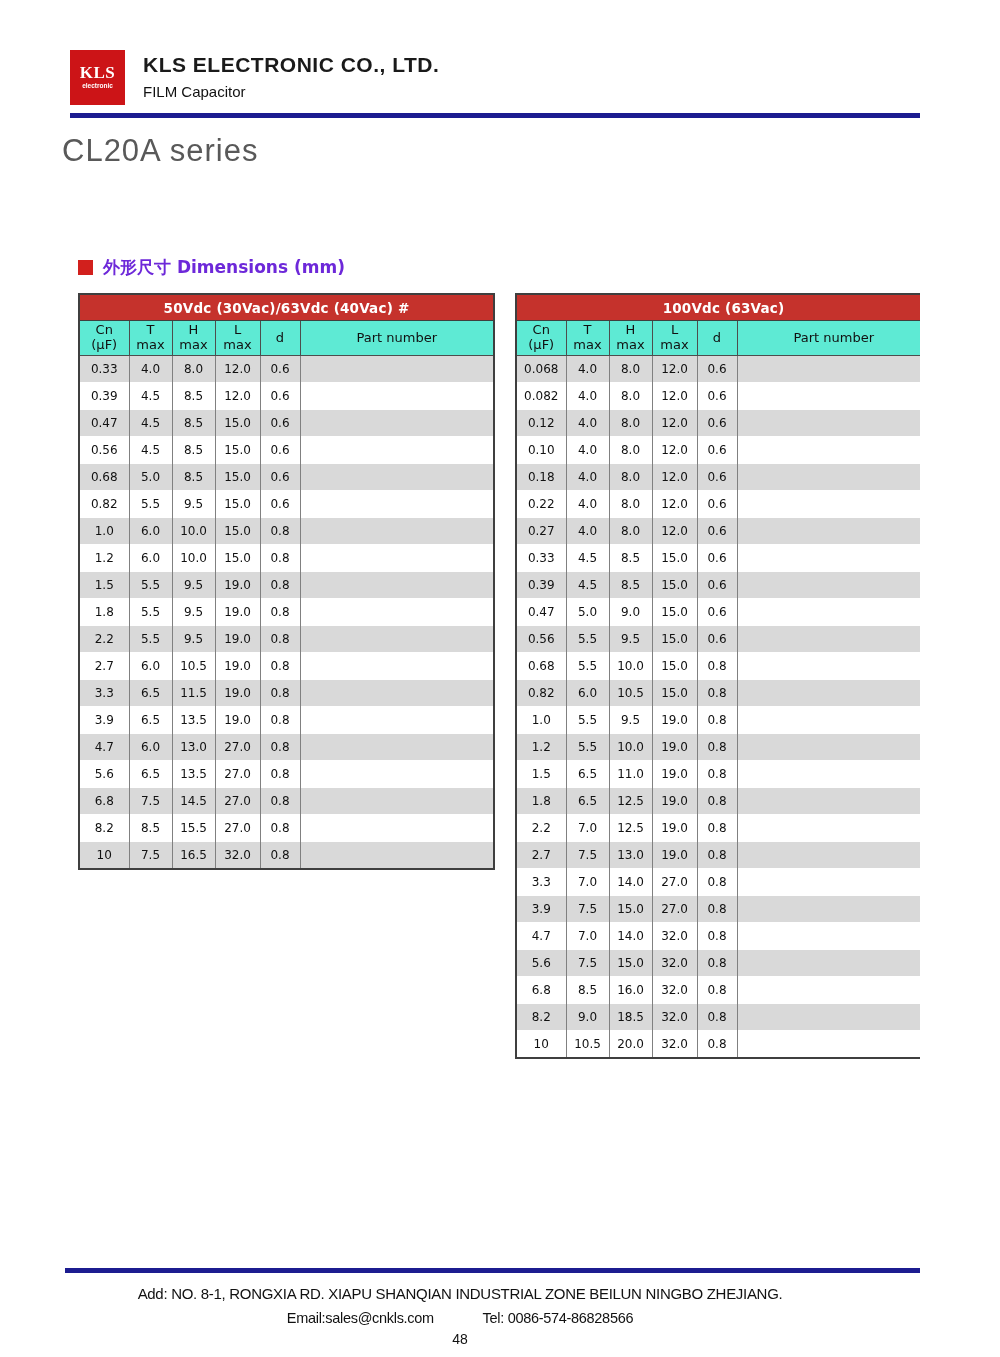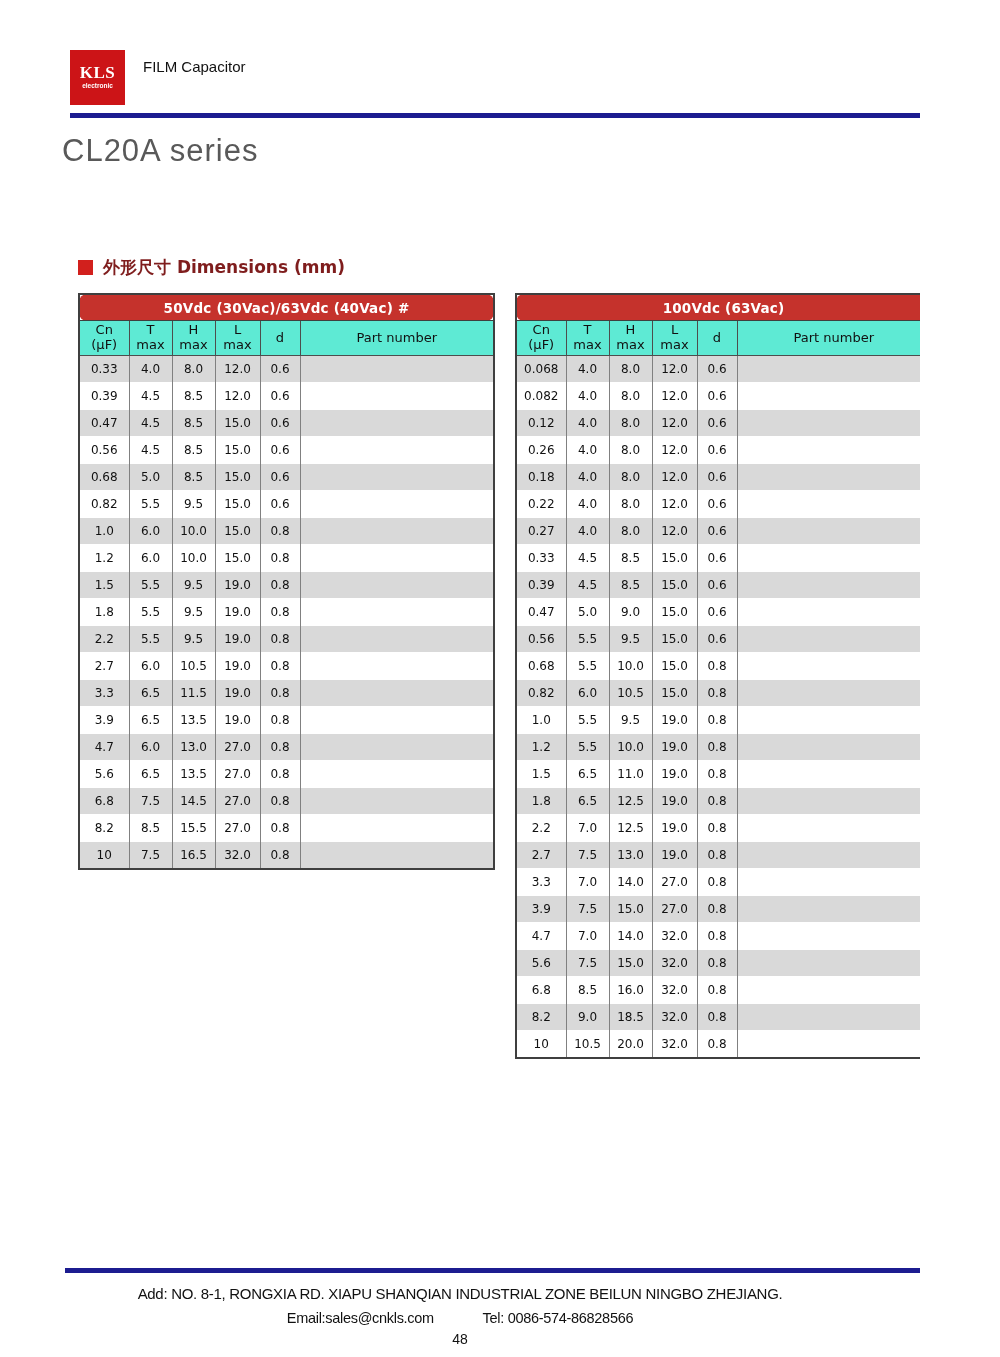--- a/index.html
+++ b/index.html
@@ -29,31 +29,31 @@
   .rule-top { position: absolute; left: 70px; top: 113px; width: 860px; height: 5px; background: #1c1c90; }
 
   .series-title {
     position: absolute; left: 62px; top: 133px;
     font-family: "Liberation Sans", sans-serif; font-size: 31px; color: #595959; letter-spacing: 1px;
   }
 
   
   .section-heading { position: absolute; left: 78px; top: 256px; display: flex; align-items: center; }
   .bullet { width: 15px; height: 15px; background: #d2201d; margin-right: 10px; }
-  .section-text { color: #7f1d1d; font-weight: bold; font-size: 17px; }
+  .section-text { color: #6d28d9; font-weight: bold; font-size: 17px; }
 
   
   .tables { position: absolute; left: 78px; top: 293px; display: flex; gap: 20px; align-items: flex-start; }
   table.dim-table {
     border-collapse: collapse; table-layout: fixed; width: 415px;
     border: 2px solid #3f3f3f; font-size: 12px; color: #111;
   }
   .table-title th {
     background: #c5322c; color: #ffffff; font-weight: bold; font-size: 13.5px;
-    height: 23px; border-bottom: 1px solid #3f3f3f; letter-spacing: 0.2px; border-radius: 8px;
+    height: 23px; border-bottom: 1px solid #3f3f3f; letter-spacing: 0.2px;
   }
   .col-head th {
     background: #5eead4; font-weight: normal; font-size: 13px; height: 32px;
     border-right: 1px solid #4d4d4d; border-bottom: 1px solid #4d4d4d;
     line-height: 1.15; text-align: center;
   }
   .col-head th:last-child { border-right: none; }
   tbody td {
     height: 24px; text-align: center; vertical-align: middle;
     border-right: 1px solid #808080; border-top: 1px solid #ffffff;
@@ -82,20 +82,21 @@
 <body>
 
 <div class="page">
 
   <div class="header">
     <div class="logo">
       <span class="logo-main">KLS</span>
       <span class="logo-sub">electronic</span>
     </div>
     <div class="header-text">
+      <div class="company-name">KLS ELECTRONIC CO., LTD.</div>
       <div class="subtitle">FILM Capacitor</div>
     </div>
   </div>
   <div class="rule-top"></div>
 
   <div class="series-title">CL20A series</div>
 
   <div class="section-heading">
     <span class="bullet"></span>
     <span class="section-text">外形尺寸 Dimensions (mm)</span>
@@ -322,21 +323,21 @@
           </tr>
           <tr>
             <td>0.12</td>
             <td>4.0</td>
             <td>8.0</td>
             <td>12.0</td>
             <td>0.6</td>
             <td class="part-col"></td>
           </tr>
           <tr>
-            <td>0.26</td>
+            <td>0.10</td>
             <td>4.0</td>
             <td>8.0</td>
             <td>12.0</td>
             <td>0.6</td>
             <td class="part-col"></td>
           </tr>
           <tr>
             <td>0.18</td>
             <td>4.0</td>
             <td>8.0</td>

